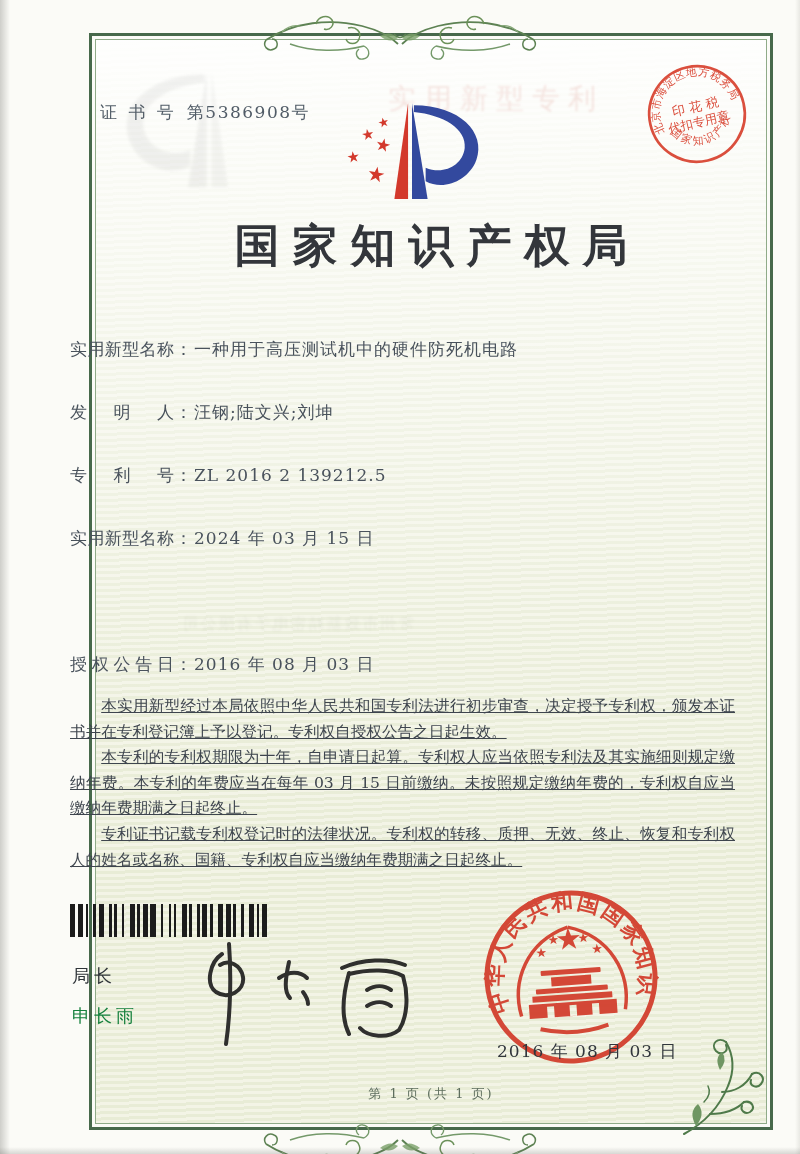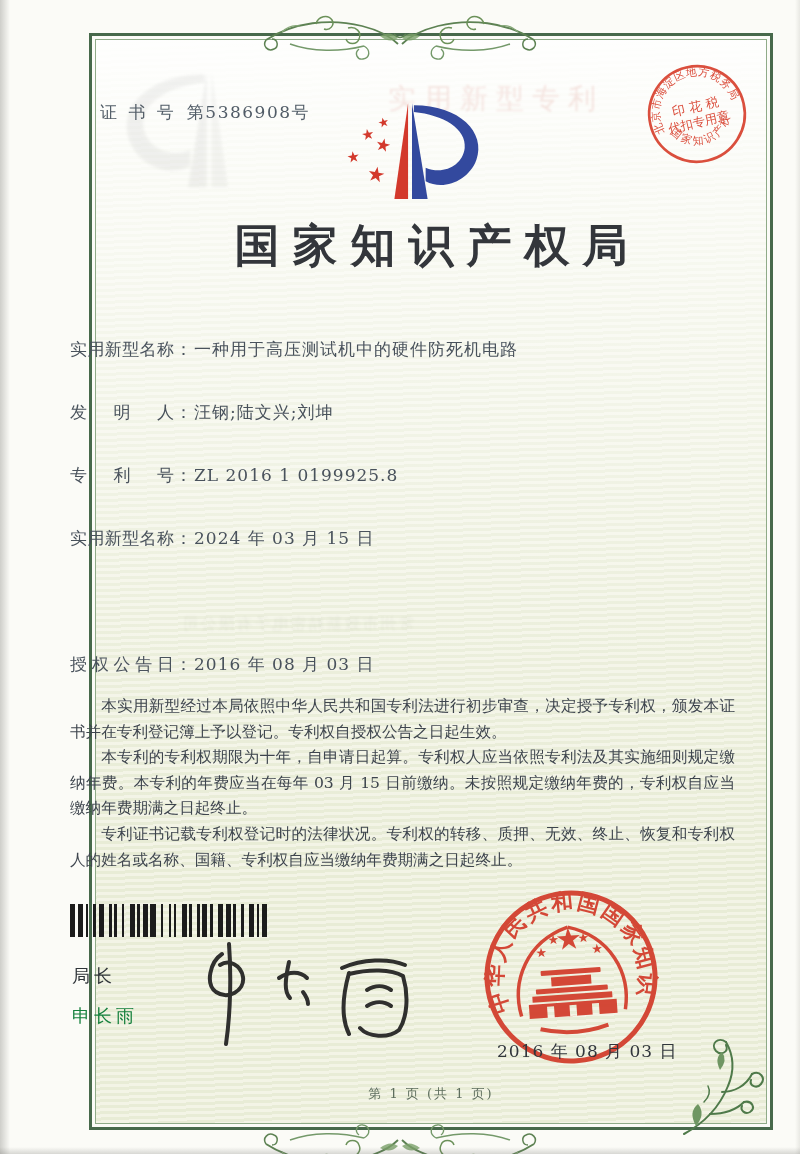--- a/index.html
+++ b/index.html
@@ -51,21 +51,21 @@
 
   .title{position:absolute;left:89px;top:216px;width:684px;text-align:center;
     font-size:45px;font-weight:bold;color:#33363b;letter-spacing:13px;text-indent:13px;}
 
   .field-row{position:absolute;left:70px;font-size:17px;color:#49525c;white-space:nowrap;}
   .field-label{display:inline-block;width:104px;text-align:justify;text-align-last:justify;vertical-align:bottom;}
   .field-colon{margin:0 2px 0 1px;}
   .field-value{letter-spacing:1px;}
 
   .paragraphs{position:absolute;left:70px;top:694px;width:665px;
-    font-size:15.6px;line-height:25.6px;color:#3e454e;text-align:justify;}
+    font-size:15.6px;line-height:25.6px;color:#3e454e;text-align:justify;text-decoration:underline;}
   .paragraphs p{margin:0;text-indent:2em;}
 
   .barcode{position:absolute;left:70px;top:904px;width:234px;height:33px;display:flex;align-items:stretch;}
   .barcode span{height:100%;flex:0 0 auto;}
 
   .signer-title{position:absolute;left:72px;top:964px;font-size:18px;color:#2f3439;letter-spacing:4px;}
   .signer-name{position:absolute;left:72px;top:1004px;font-size:18px;color:#15803d;letter-spacing:4px;}
   .signature{position:absolute;left:192px;top:938px;width:240px;height:115px;opacity:.88;}
 
   .official-seal{position:absolute;left:482px;top:888px;width:178px;height:178px;transform:rotate(-4deg);opacity:.93;}
@@ -147,21 +147,21 @@
 
     <div class="title">国家知识产权局</div>
 
     <div class="field-row" style="top:338px">
       <span class="field-label">实用新型名称</span><span class="field-colon">：</span><span class="field-value">一种用于高压测试机中的硬件防死机电路</span>
     </div>
     <div class="field-row" style="top:401px">
       <span class="field-label">发明人</span><span class="field-colon">：</span><span class="field-value">汪钢;陆文兴;刘坤</span>
     </div>
     <div class="field-row" style="top:464px">
-      <span class="field-label">专利号</span><span class="field-colon">：</span><span class="field-value">ZL 2016 1 0199925.8</span>
+      <span class="field-label">专利号</span><span class="field-colon">：</span><span class="field-value">ZL 2016 2 139212.5</span>
     </div>
     <div class="field-row" style="top:527px">
       <span class="field-label">实用新型名称</span><span class="field-colon">：</span><span class="field-value">2024 年 03 月 15 日</span>
     </div>
     <div class="field-row" style="top:653px">
       <span class="field-label">授权公告日</span><span class="field-colon">：</span><span class="field-value">2016 年 08 月 03 日</span>
     </div>
 
     <div class="paragraphs">
       <p>本实用新型经过本局依照中华人民共和国专利法进行初步审查，决定授予专利权，颁发本证书并在专利登记簿上予以登记。专利权自授权公告之日起生效。</p>

